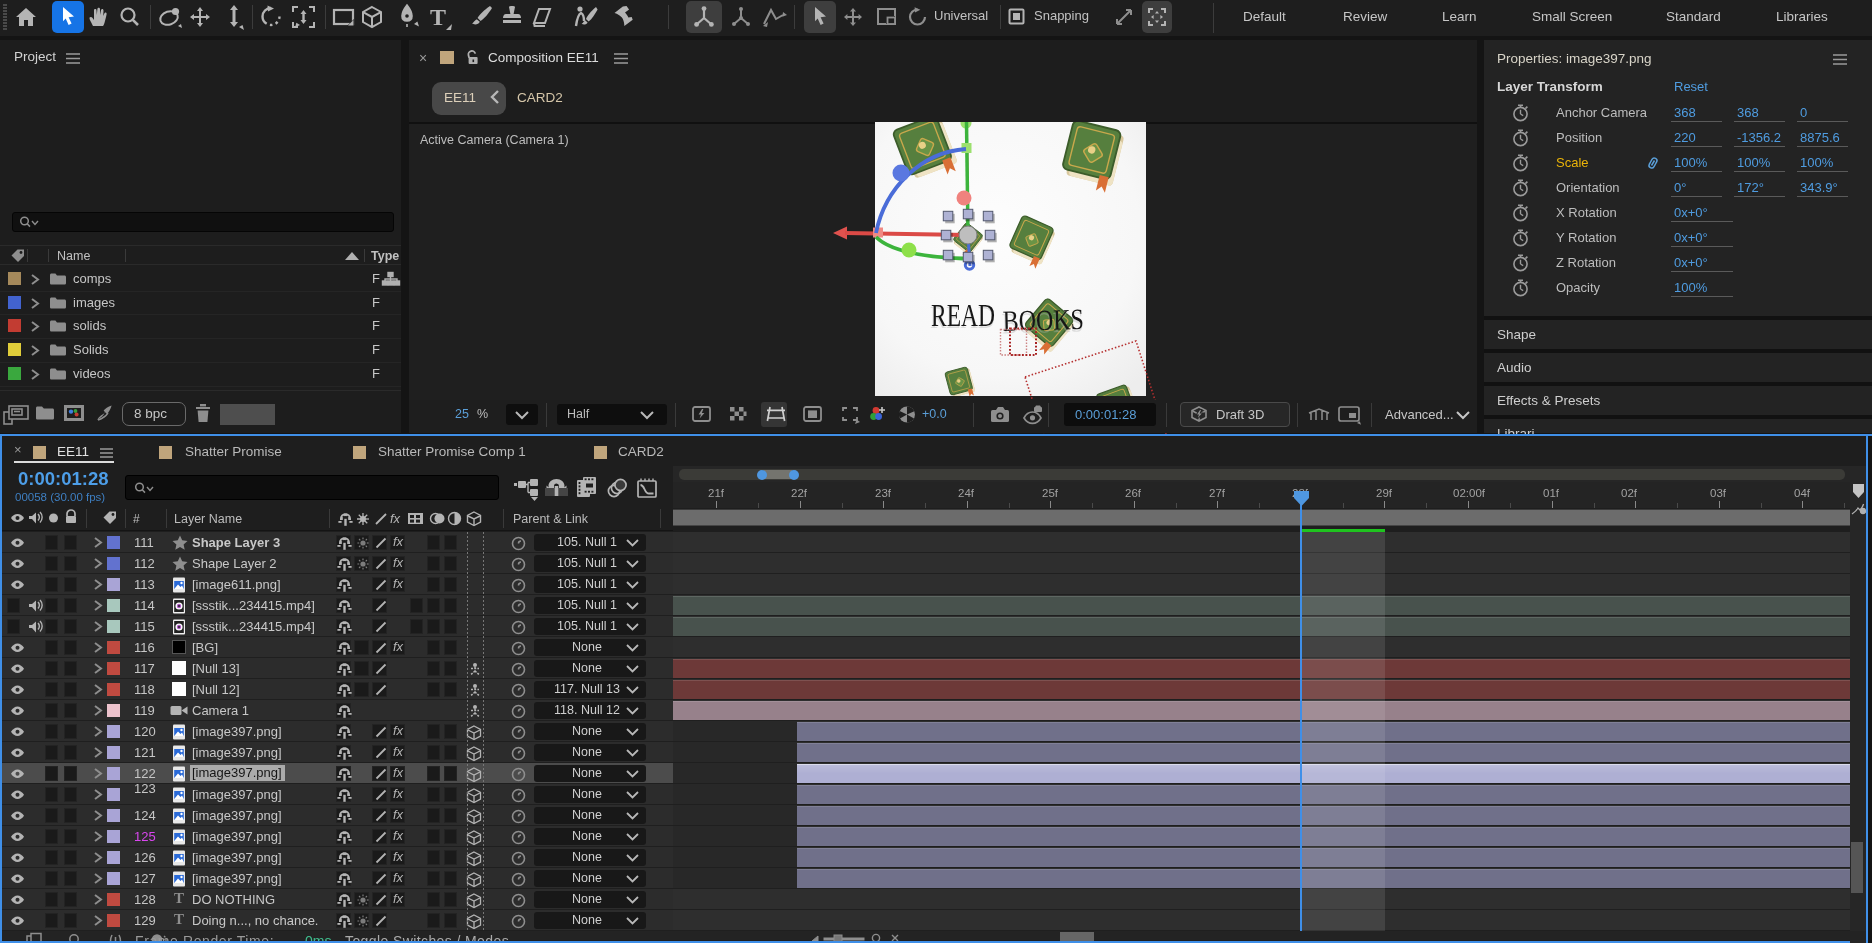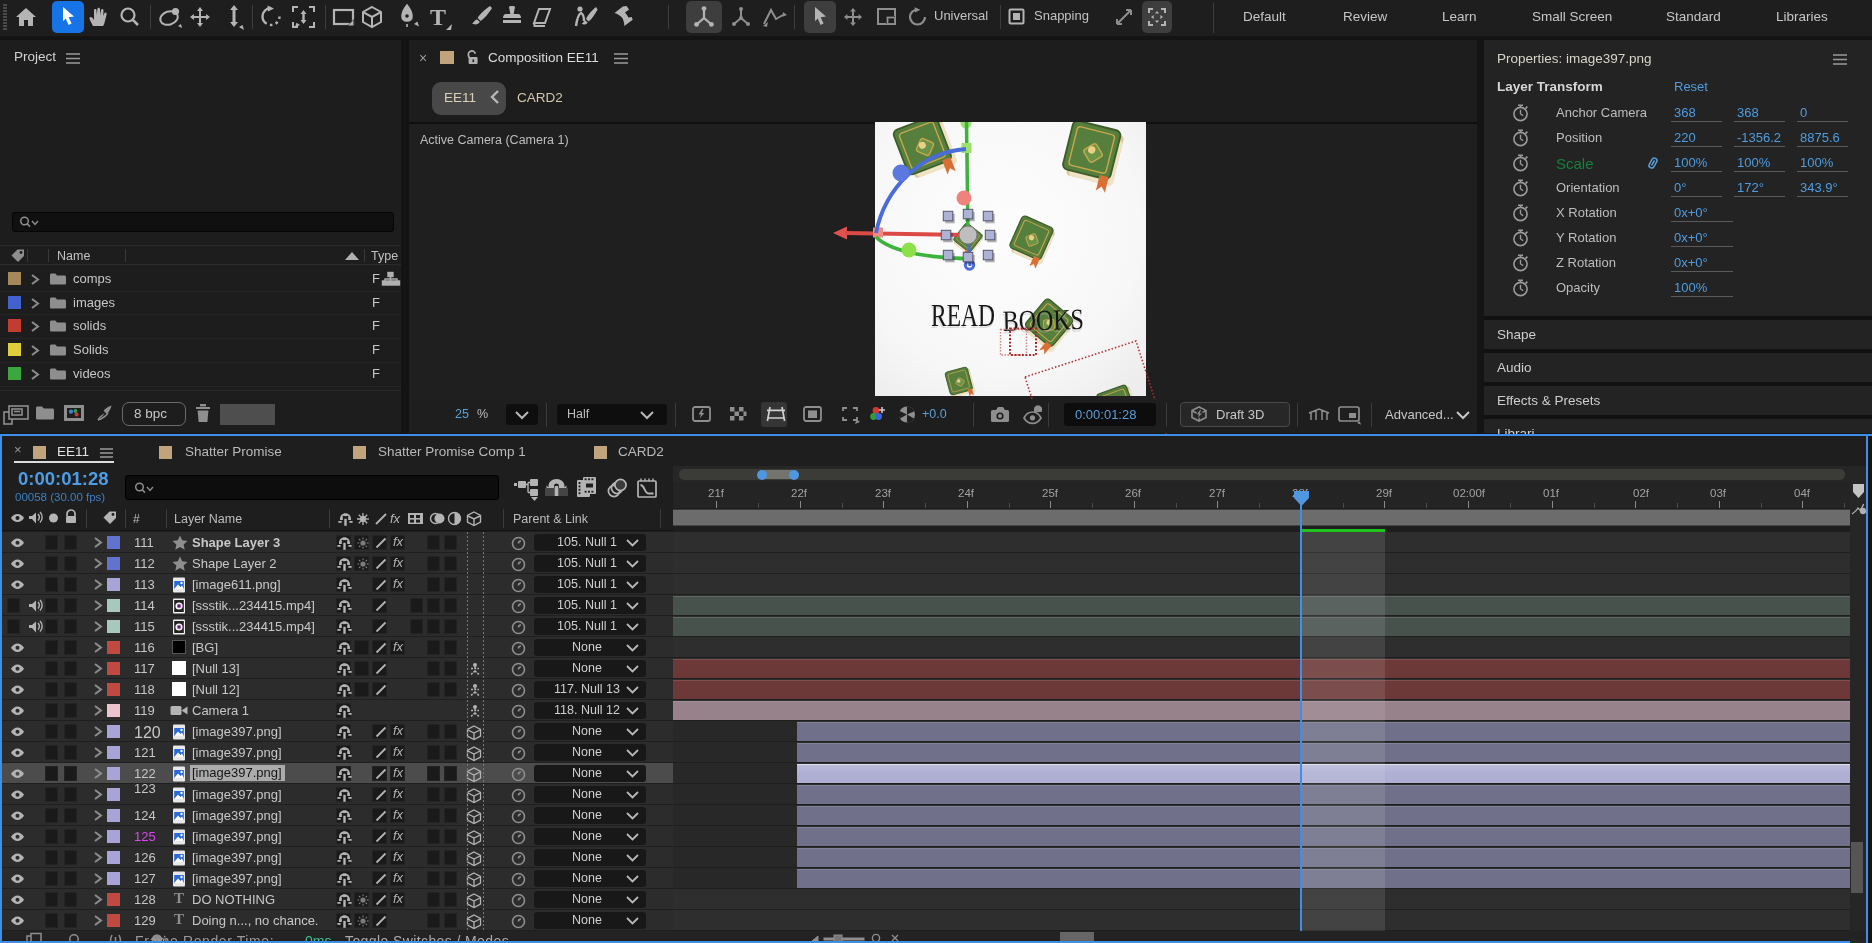--- a/index.html
+++ b/index.html
@@ -172,21 +172,21 @@
       <path d="M13 5 l3 3.4 l3 -3.4" fill="none" stroke="#8e8e8e" stroke-width="1.4"></path>
     </svg>
 <svg style="left:10px;top:248px" width="18" height="15" viewBox="0 0 18 15">
       <path d="M1.5 7.5 L7.5 1.5 L14 1.5 L14 8 L8 14 Z" fill="#8e8e8e"></path>
       <circle cx="11" cy="4.5" r="1.4" fill="#1d1d1d"></circle>
     </svg>
 <div class="txt" style="left:57px;top:249px;font-size:12.5px;color:#c0c0c0;font-weight:normal;">Name</div>
 <svg style="left:345px;top:252px" width="14" height="9" viewBox="0 0 14 9">
       <path d="M7 0 L14 8 H0 Z" fill="#b0b0b0"></path>
     </svg>
-<div class="txt" style="left:371px;top:249px;font-size:12.5px;color:#c0c0c0;font-weight:normal;text-align:right;">Type</div>
+<div class="txt" style="left:371px;top:249px;font-size:12.5px;color:#c0c0c0;font-weight:bold;text-align:right;">Type</div>
 <div class="abs" style="left:0px;top:245px;width:401px;height:1px;background:#2a2a2a"></div>
 <div class="abs" style="left:0px;top:264px;width:401px;height:1px;background:#2a2a2a"></div>
 <div class="abs" style="left:27px;top:249px;width:1px;height:13px;background:#3a3a3a"></div>
 <div class="abs" style="left:48px;top:249px;width:1px;height:13px;background:#3a3a3a"></div>
 <div class="abs" style="left:125px;top:249px;width:1px;height:13px;background:#3a3a3a"></div>
 <div class="abs" style="left:364px;top:249px;width:1px;height:13px;background:#3a3a3a"></div>
 <div class="abs" style="left:0px;top:290.7px;width:401px;height:1px;background:#252525"></div>
 <div class="abs" style="left:8px;top:272.0px;width:13px;height:13px;background:#a5895b"></div>
 <svg style="left:30px;top:274.0px" width="10" height="12" viewBox="0 0 10 12">
       <path d="M2 1 L8 5.5 L2 10" fill="none" stroke="#8e8e8e" stroke-width="2"></path>
@@ -557,21 +557,21 @@
 <div class="abs" style="left:1671px;top:146px;width:51px;height:1px;background:#5a5a5a"></div>
 <div class="txt" style="left:1737px;top:130px;font-size:13px;color:#4f9ce0;font-weight:normal;">-1356.2</div>
 <div class="abs" style="left:1734px;top:146px;width:51px;height:1px;background:#5a5a5a"></div>
 <div class="txt" style="left:1800px;top:130px;font-size:13px;color:#4f9ce0;font-weight:normal;">8875.6</div>
 <div class="abs" style="left:1797px;top:146px;width:51px;height:1px;background:#5a5a5a"></div>
 <svg style="left:1512px;top:154px" width="17" height="18" viewBox="0 0 17 18">
       <circle cx="8.5" cy="10" r="6.6" fill="none" stroke="#9a9a9a" stroke-width="1.6"></circle>
       <path d="M6 1.2 h5 M8.5 1.2 v2.4 M13.4 4.6 l2 -2" stroke="#9a9a9a" stroke-width="1.6" fill="none"></path>
       <path d="M8.5 10 L8.5 5.8 M8.5 10 L11.2 11.6" stroke="#9a9a9a" stroke-width="1.4" fill="none"></path>
     </svg>
-<div class="txt" style="left:1556px;top:155px;font-size:15px;color:#15803d;font-weight:normal;">Scale</div>
+<div class="txt" style="left:1556px;top:155px;font-size:13px;color:#eab308;font-weight:normal;">Scale</div>
 <div class="txt" style="left:1674px;top:155px;font-size:13px;color:#4f9ce0;font-weight:normal;">100%</div>
 <div class="abs" style="left:1671px;top:171px;width:51px;height:1px;background:#5a5a5a"></div>
 <div class="txt" style="left:1737px;top:155px;font-size:13px;color:#4f9ce0;font-weight:normal;">100%</div>
 <div class="abs" style="left:1734px;top:171px;width:51px;height:1px;background:#5a5a5a"></div>
 <div class="txt" style="left:1800px;top:155px;font-size:13px;color:#4f9ce0;font-weight:normal;">100%</div>
 <div class="abs" style="left:1797px;top:171px;width:51px;height:1px;background:#5a5a5a"></div>
 <svg style="left:1645px;top:156px" width="16" height="14" viewBox="0 0 16 14">
       <path d="M6.5 9.5 L9.5 4.5 M5 7 L7 3.4 A2.6 2.6 0 0 1 11.6 6 L10.6 7.6 M11 7 L9 10.6 A2.6 2.6 0 0 1 4.4 8 L5.4 6.4" stroke="#5b9fd8" stroke-width="1.5" fill="none"></path>
     </svg>
 <svg style="left:1512px;top:179px" width="17" height="18" viewBox="0 0 17 18">
@@ -1191,21 +1191,21 @@
 <svg style="left:10px;top:726px" width="15" height="12" viewBox="0 0 15 12">
       <path d="M7.5 1.6 C10 1.6 12.4 3.3 14 5.8 C12.4 8.3 10 10 7.5 10 C5 10 2.6 8.3 1 5.8 C2.6 3.3 5 1.6 7.5 1.6 Z" fill="#b4b4b4"></path>
       <circle cx="7.5" cy="5.8" r="2" fill="#2c2c2c"></circle>
     </svg>
 <div class="abs" style="left:45px;top:724px;width:13px;height:15px;background:#1a1a1a;border:1px solid #232323"></div>
 <div class="abs" style="left:64px;top:724px;width:13px;height:15px;background:#1a1a1a;border:1px solid #232323"></div>
 <svg style="left:93px;top:726px" width="10" height="12" viewBox="0 0 10 12">
       <path d="M2 1 L8 5.5 L2 10" fill="none" stroke="#8e8e8e" stroke-width="2"></path>
     </svg>
 <div class="abs" style="left:107px;top:725px;width:13px;height:13px;background:#a9a4d6"></div>
-<div class="txt" style="left:134px;top:724px;font-size:16px;color:#c6c6c6;font-weight:normal;">120</div>
+<div class="txt" style="left:134px;top:724px;font-size:13px;color:#c6c6c6;font-weight:normal;">120</div>
 <svg style="left:172px;top:724px" width="14" height="16" viewBox="0 0 14 16">
       <rect x="1" y="0.5" width="12" height="15" rx="1" fill="#e8e8e8"></rect>
       <rect x="2.2" y="4" width="9.6" height="8" fill="#2a6ad8"></rect>
       <path d="M2.2 12 L6 7.5 L8.5 10 L10 8.6 L11.8 12 Z" fill="#fff"></path>
       <circle cx="9.5" cy="6" r="1.2" fill="#fff"></circle>
     </svg>
 <div class="txt" style="left:192px;top:724px;font-size:13px;color:#c8c8c8;font-weight:normal;">[image397.png]</div>
 <div class="abs" style="left:336px;top:724px;width:15px;height:15px;background:#1a1a1a;border:1px solid #232323"></div>
 <svg style="left:337px;top:725px" width="15" height="15" viewBox="0 0 15 15">
       <path d="M7.5 1.2 C10.6 1.2 13 3.6 13 6.8 L13 8 H10.2 L10.2 6.8 A2.7 2.7 0 0 0 4.8 6.8 L4.8 8 H2 L2 6.8 C2 3.6 4.4 1.2 7.5 1.2 Z" fill="#b4b4b4"></path>
@@ -1769,21 +1769,21 @@
 <div class="abs" style="left:1343px;top:503px;width:1px;height:5px;background:#4a4a4a"></div>
 <div class="txt" style="left:1370px;top:487px;font-size:11.5px;color:#a2a2a2;font-weight:normal;width:28px;text-align:center">29f</div>
 <div class="abs" style="left:1384px;top:501px;width:1px;height:7px;background:#8a8a8a"></div>
 <div class="abs" style="left:1426px;top:503px;width:1px;height:5px;background:#4a4a4a"></div>
 <div class="txt" style="left:1453px;top:487px;font-size:11.5px;color:#a2a2a2;font-weight:normal;width:28px;text-align:center">02:00f</div>
 <div class="abs" style="left:1468px;top:501px;width:1px;height:7px;background:#8a8a8a"></div>
 <div class="abs" style="left:1510px;top:503px;width:1px;height:5px;background:#4a4a4a"></div>
 <div class="txt" style="left:1537px;top:487px;font-size:11.5px;color:#a2a2a2;font-weight:normal;width:28px;text-align:center">01f</div>
 <div class="abs" style="left:1552px;top:501px;width:1px;height:7px;background:#8a8a8a"></div>
 <div class="abs" style="left:1594px;top:503px;width:1px;height:5px;background:#4a4a4a"></div>
-<div class="txt" style="left:1621px;top:487px;font-size:11.5px;color:#a2a2a2;font-weight:normal;width:28px;text-align:right">02f</div>
+<div class="txt" style="left:1621px;top:487px;font-size:11.5px;color:#a2a2a2;font-weight:normal;width:28px;text-align:left">02f</div>
 <div class="abs" style="left:1635px;top:501px;width:1px;height:7px;background:#8a8a8a"></div>
 <div class="abs" style="left:1677px;top:503px;width:1px;height:5px;background:#4a4a4a"></div>
 <div class="txt" style="left:1704px;top:487px;font-size:11.5px;color:#a2a2a2;font-weight:normal;width:28px;text-align:center">03f</div>
 <div class="abs" style="left:1719px;top:501px;width:1px;height:7px;background:#8a8a8a"></div>
 <div class="abs" style="left:1761px;top:503px;width:1px;height:5px;background:#4a4a4a"></div>
 <div class="txt" style="left:1788px;top:487px;font-size:11.5px;color:#a2a2a2;font-weight:normal;width:28px;text-align:center">04f</div>
 <div class="abs" style="left:1802px;top:501px;width:1px;height:7px;background:#8a8a8a"></div>
 <div class="abs" style="left:1844px;top:503px;width:1px;height:5px;background:#4a4a4a"></div>
 <div class="abs" style="left:673px;top:509px;width:1177px;height:17px;background:#6c6c6c;border-top:1px solid #3a3a3a;border-bottom:1px solid #454545"></div>
 <div class="abs" style="left:1302px;top:529px;width:83px;height:3px;background:#1fc41f"></div>

